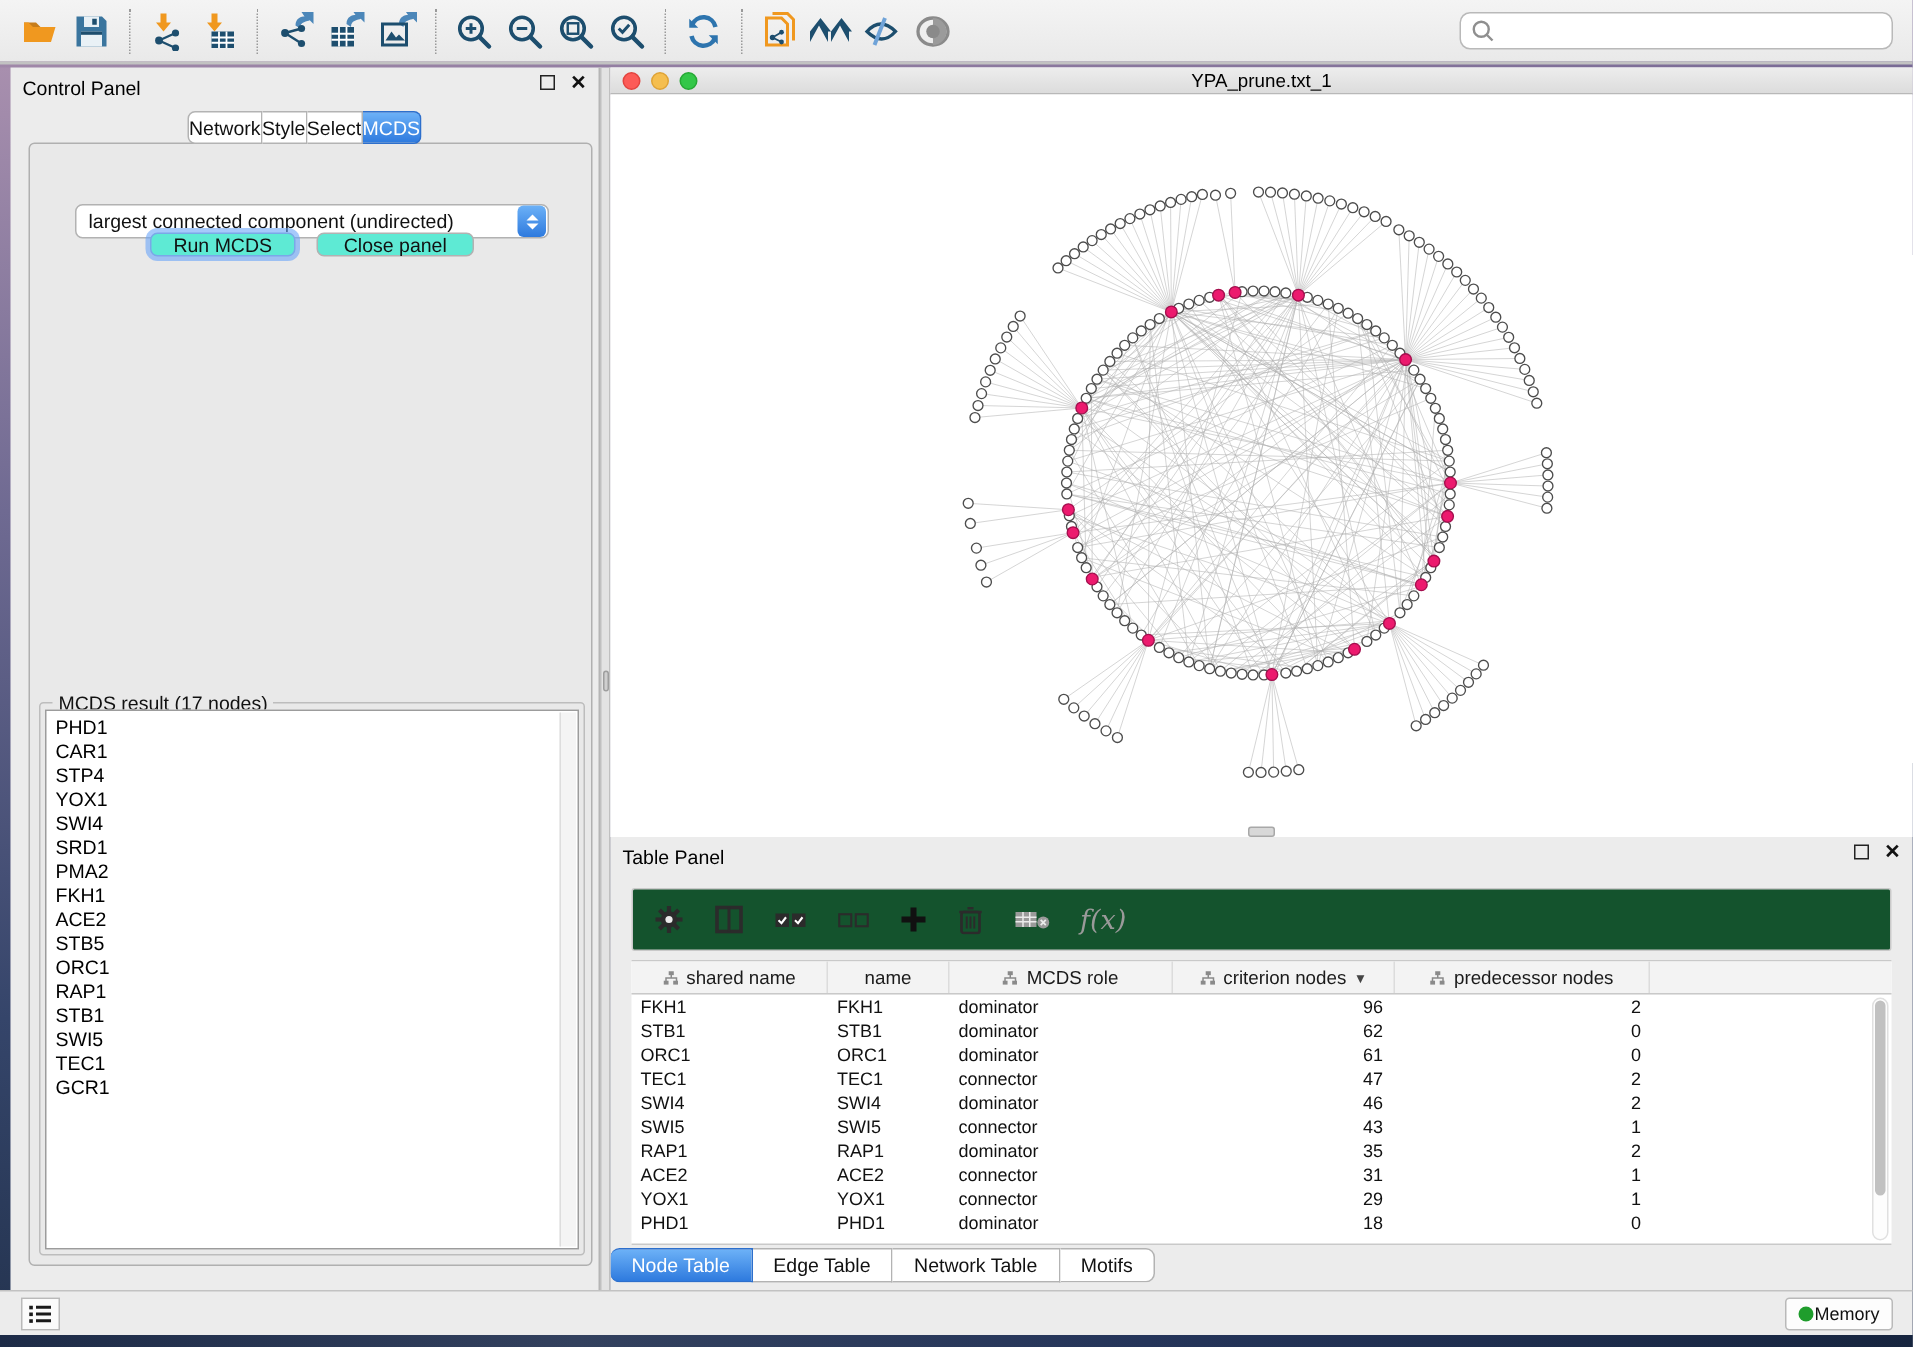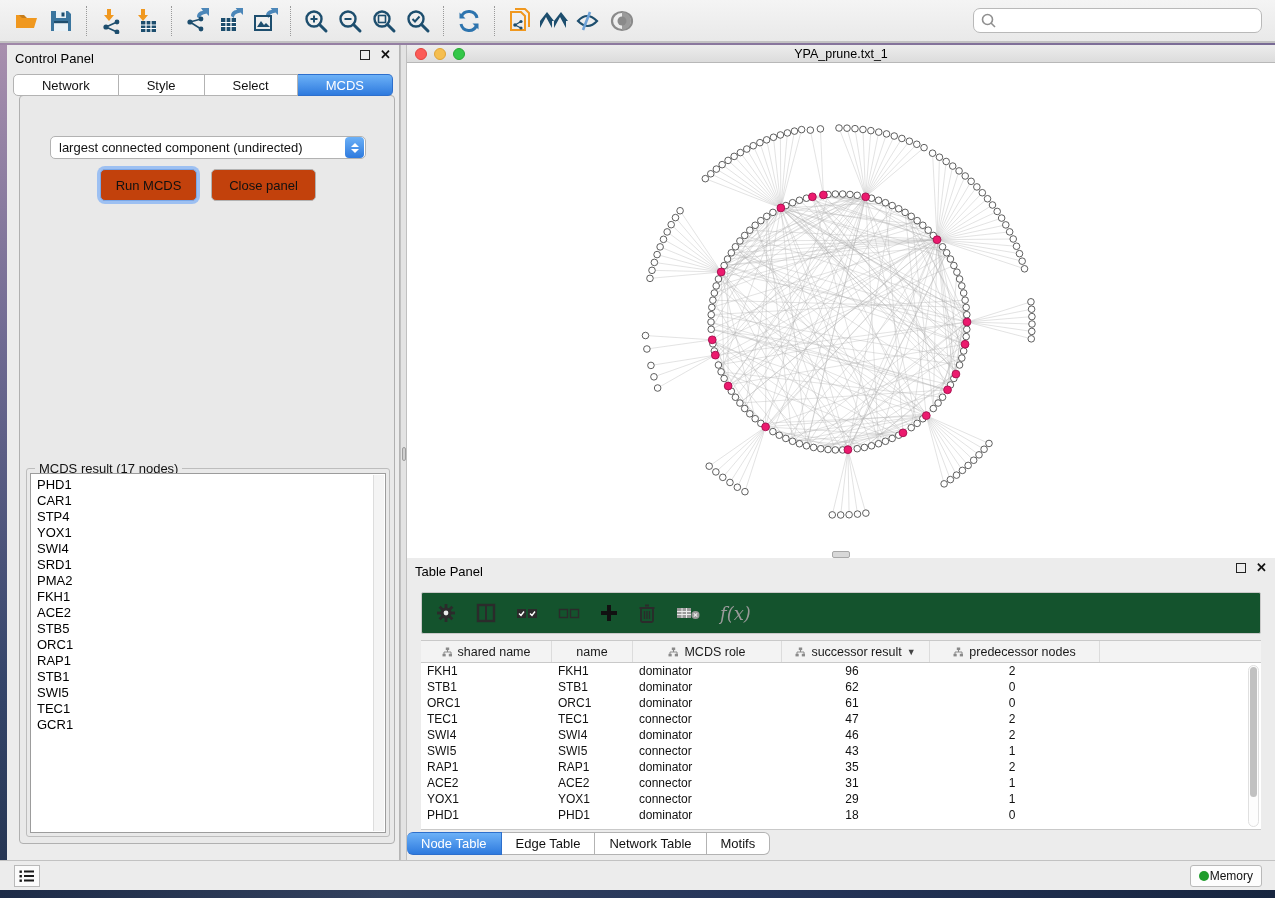--- a/index.html
+++ b/index.html
@@ -28,39 +28,39 @@
   
   #control-panel { left:7px; top:45px; width:393px; height:815px; background:#ececec;
     border-right:1px solid #b5b5b5; }
   .panel-titlebar { position:absolute; left:0; top:0; right:0; height:26px; display:flex; align-items:center; }
   .panel-title { padding-left:8px; font-size:13px; color:#000; }
   .win-btns { position:absolute; right:8px; top:5px; display:flex; gap:10px; align-items:center; }
   .float-btn { width:10px; height:10px; border:1.5px solid #222; background:transparent; }
   .close-btn { font-weight:bold; font-size:13px; color:#111; line-height:10px; }
 
   .tab-row { position:absolute; top:29px; left:0; right:0; display:flex; justify-content:center; z-index:3; }
-  .cp-tab { height:22px; padding:0 28px; background:#fff; border:1px solid #b3b3b3; border-left:none;
+  .cp-tab { height:22px; padding:0 0; background:#fff; border:1px solid #b3b3b3; border-left:none;
     display:flex; align-items:center; font-size:13px; }
   .cp-tab:first-child { border-left:1px solid #b3b3b3; border-radius:5px 0 0 5px; }
   .cp-tab.active { background:linear-gradient(#6cb1f7,#2e7ade); border-color:#2d6fcc;
     color:#fff; border-radius:0 5px 5px 0; }
 
   #cp-pane { position:absolute; left:12px; top:50px; width:376px; height:749px;
     background:#e9e9e9; border:1px solid #b0b0b0; border-radius:4px; }
   #opt-label { position:absolute; top:19px; left:0; right:0; text-align:center; font-size:13px; }
   #opt-select { position:absolute; top:40px; left:30px; width:316px; height:23px; background:#fff;
     border:1px solid #b2b2b2; border-radius:5px; display:flex; align-items:center; }
   #opt-select .sel-text { flex:1; padding-left:8px; font-size:13px; white-space:nowrap; }
   .stepper { width:19px; height:21px; margin-right:1px; border-radius:4px;
     background:linear-gradient(#6cb1f7,#2e7ade); display:flex; flex-direction:column;
     align-items:center; justify-content:center; gap:2px; }
   .stepper .up, .stepper .dn { width:0; height:0; border-left:4px solid transparent; border-right:4px solid transparent; }
   .stepper .up { border-bottom:4px solid #fff; }
   .stepper .dn { border-top:4px solid #fff; }
-  .cp-btn { position:absolute; top:73px; height:32px; background:#c2410c; border:1px solid #b2b2b2;
+  .cp-btn { position:absolute; top:59px; height:16px; background:#5eead4; border:1px solid #b2b2b2;
     border-radius:5px; font-size:13px; display:flex; align-items:center; justify-content:center; }
   #run-btn { left:80px; width:97px; box-shadow:0 0 0 3px rgba(106,165,248,.6); border-color:#7aa8e8; }
   #closepanel-btn { left:191px; width:105px; }
 
   #mcds-group { position:absolute; left:6px; top:372px; width:364px; bottom:6px;
     border:1px solid #bdbdbd; border-radius:3px; }
   #mcds-group-label { position:absolute; top:-8px; left:8px; background:#e9e9e9; padding:0 4px; font-size:13px; }
   #mcds-list { position:absolute; left:3px; right:3px; top:4px; bottom:3px; background:#fff;
     border:1px solid #9c9c9c; overflow:hidden; }
   #mcds-items { padding:3px 0 0 6px; }
@@ -101,21 +101,21 @@
     border-top:1px solid #c9c9c9; border-bottom:1px solid #c9c9c9; }
   .trow { display:grid; grid-template-columns:131px 81px 149px 148px 170px 1fr; }
   #thead { height:22px; background:#f3f3f3; border-bottom:1px solid #c9c9c9; }
   #thead .hcell { display:flex; align-items:center; justify-content:center; gap:5px;
     border-right:1px solid #dcdcdc; font-size:12.5px; color:#1a1a1a; }
   #thead .hcell:last-child { border-right:none; }
   .sort-chev { font-size:9px; color:#444; }
   #tbody .trow { height:16px; }
   .cell { font-size:12px; line-height:16px; white-space:nowrap; overflow:hidden; }
   .cell.l { padding-left:6px; text-align:left; }
-  .cell.r { text-align:center; }
+  .cell.r { text-align:right; }
   .cell.suc { padding-right:8px; }
   .cell.pre { padding-right:6px; }
   #t-scroll { position:absolute; right:2px; top:24px; bottom:2px; width:11px; background:#fdfdfd;
     border:1px solid #e0e0e0; border-radius:6px; }
   #t-thumb { position:absolute; left:1px; top:1px; width:7px; height:130px; background:#c1c1c1; border-radius:4px; }
 
   #tp-tabs { position:absolute; left:0; right:0; top:274px; display:flex; justify-content:flex-start; }
   .tp-tab { height:23px; padding:0 14px; background:#fff; border:1px solid #b3b3b3; border-left:none;
     display:flex; align-items:center; font-size:13px; }
   .tp-tab.active { background:linear-gradient(#6cb1f7,#2e7ade); color:#fff; border-color:#2d6fcc;
@@ -938,21 +938,21 @@
           </svg>
           <span>MCDS role</span>
         </div>
         <div class="hcell">
           <svg width="11" height="10" viewBox="0 0 11 10">
             <path d="M5.5 3v2M2 7V5h7v2" stroke="#8a8a8a" fill="none" stroke-width="1"></path>
             <rect x="3.8" y="0.5" width="3.4" height="2.6" fill="#8a8a8a"></rect>
             <rect x="0.5" y="6.8" width="3.2" height="2.6" fill="#8a8a8a"></rect>
             <rect x="6.8" y="6.8" width="3.2" height="2.6" fill="#8a8a8a"></rect>
           </svg>
-          <span>successor result</span>
+          <span>criterion nodes</span>
           <span class="sort-chev">▼</span>
         </div>
         <div class="hcell">
           <svg width="11" height="10" viewBox="0 0 11 10">
             <path d="M5.5 3v2M2 7V5h7v2" stroke="#8a8a8a" fill="none" stroke-width="1"></path>
             <rect x="3.8" y="0.5" width="3.4" height="2.6" fill="#8a8a8a"></rect>
             <rect x="0.5" y="6.8" width="3.2" height="2.6" fill="#8a8a8a"></rect>
             <rect x="6.8" y="6.8" width="3.2" height="2.6" fill="#8a8a8a"></rect>
           </svg>
           <span>predecessor nodes</span>

